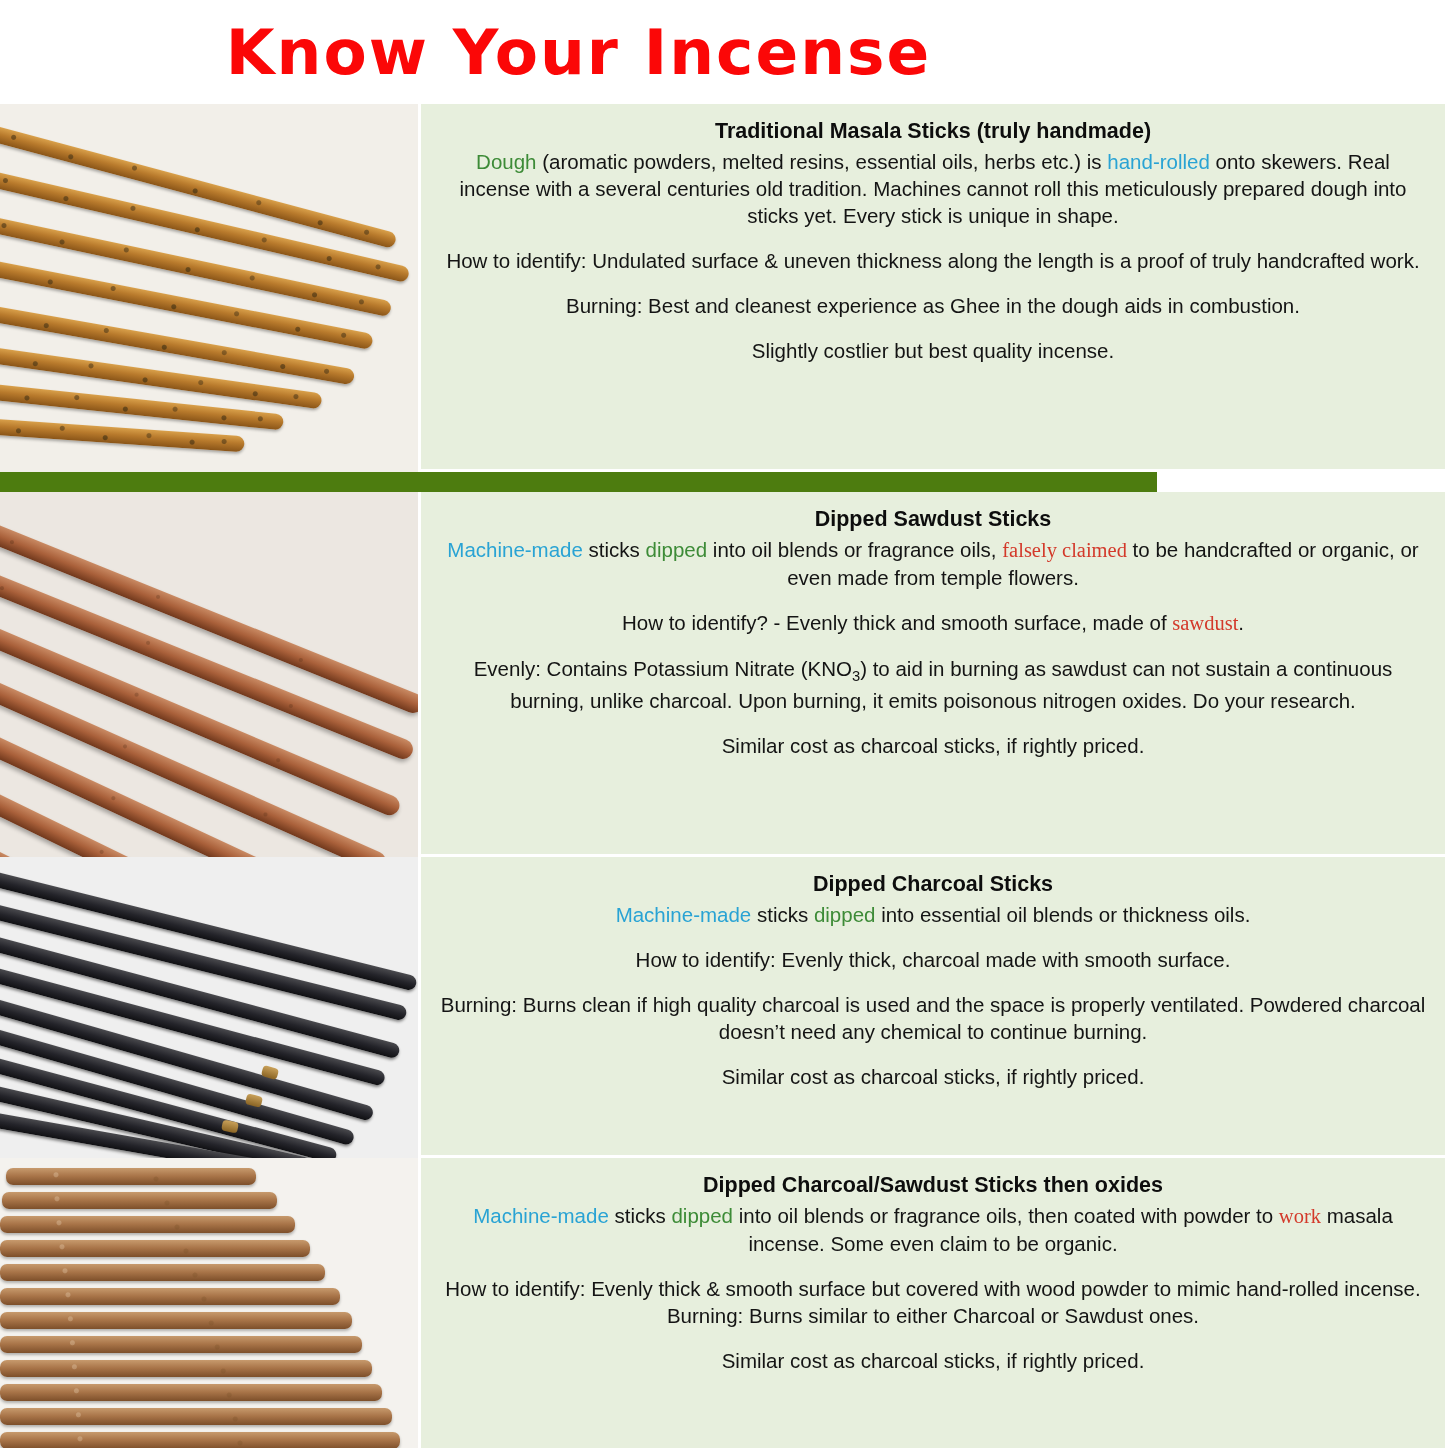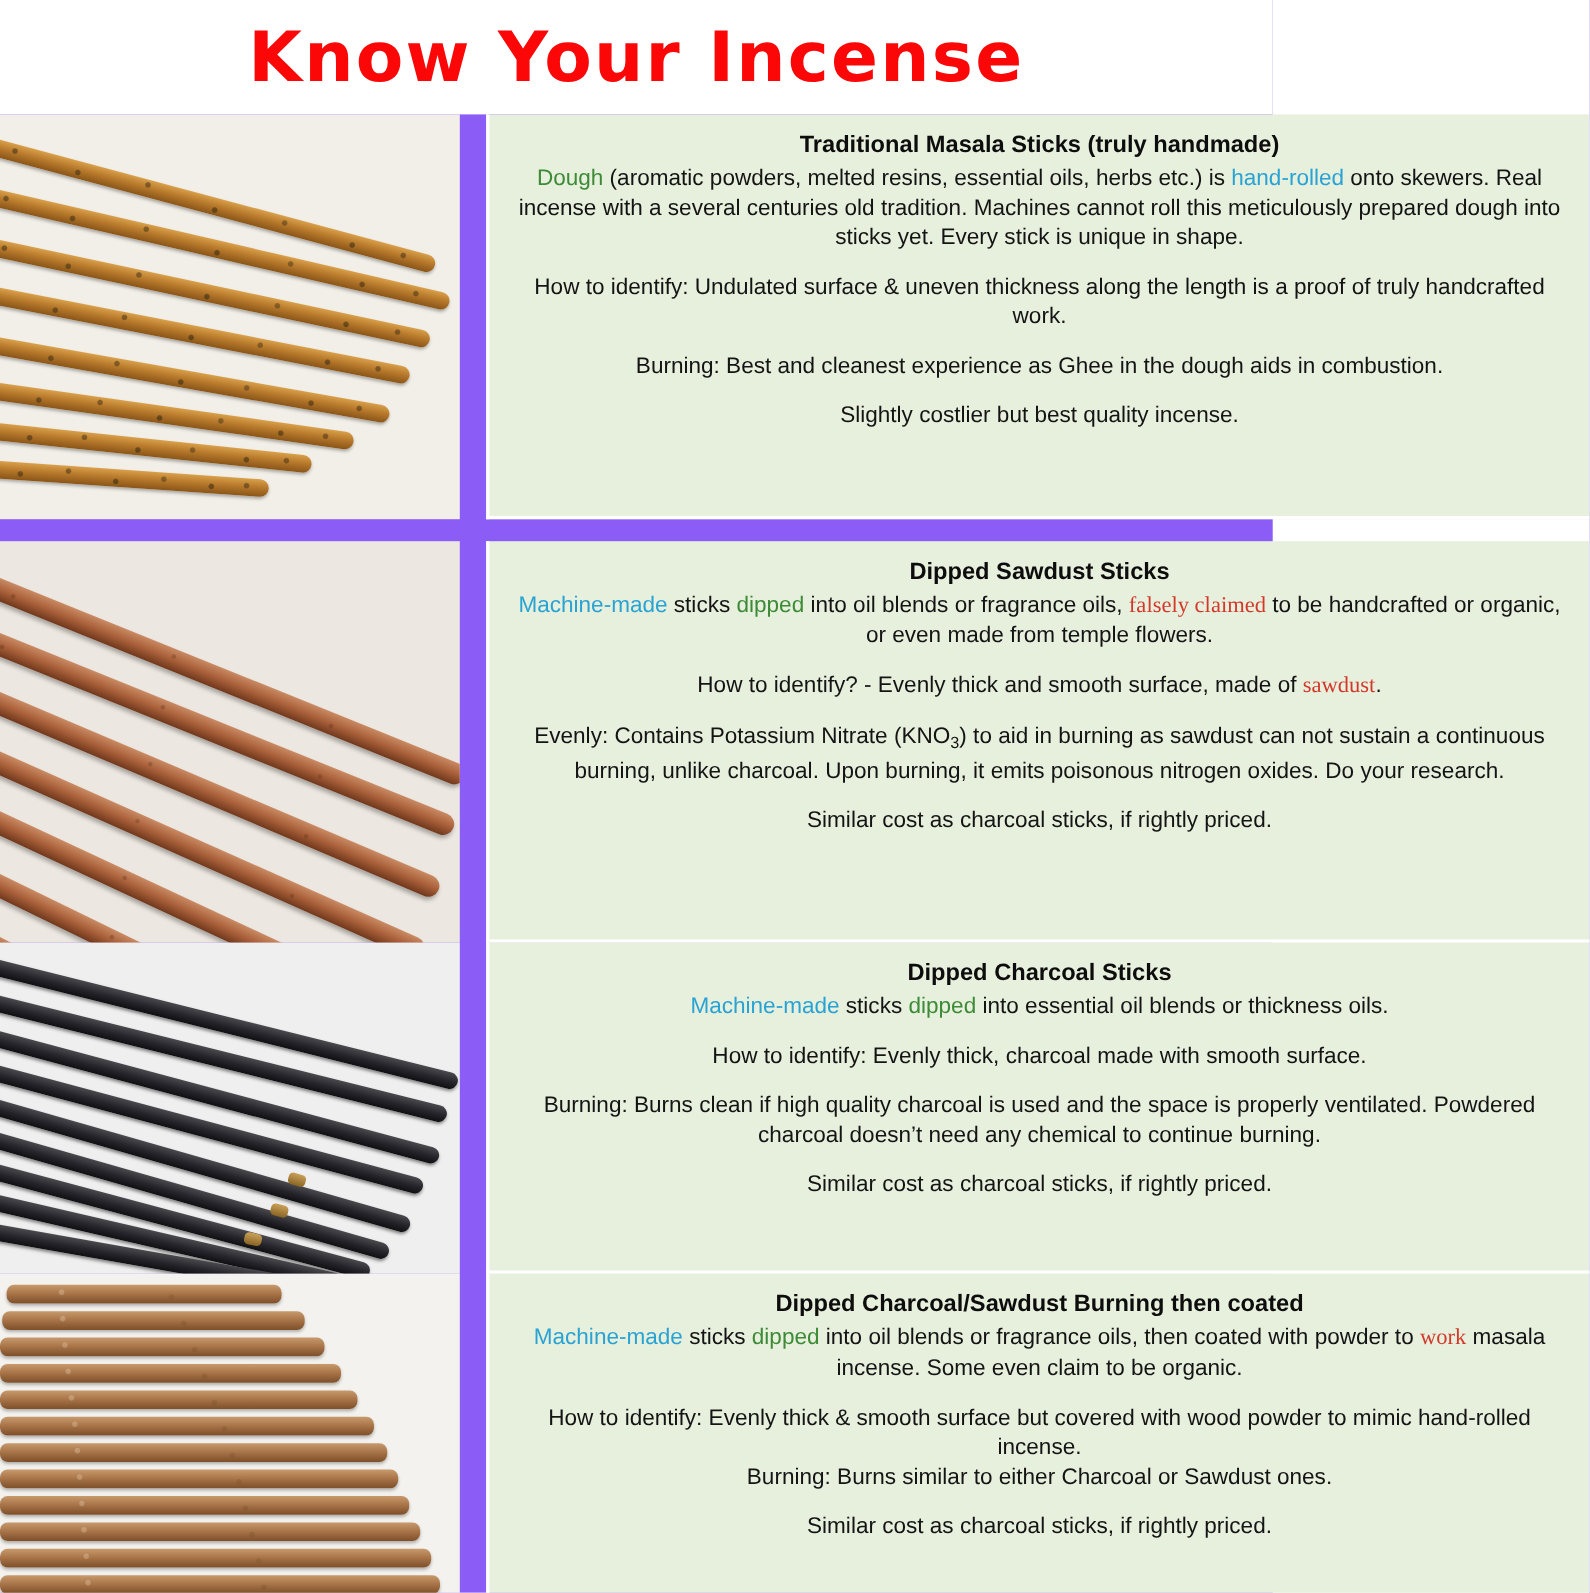--- a/index.html
+++ b/index.html
@@ -11,21 +11,21 @@
     width: 1445px;
     height: 1448px;
     font-family: "Liberation Sans", sans-serif;
     color: #1a1a1a;
     overflow: hidden;
   }
   .page {
     position: relative;
     width: 1157px;
     height: 1448px;
-    background: #8b5cf6;
+    background: #4d7c0f;
     box-sizing: border-box;
   }
   .title-bar {
     height: 104px;
     display: flex;
     align-items: center;
     justify-content: center;
     background: #ffffff;
   }
   .title {
@@ -40,21 +40,20 @@
   .rows {
     display: flex;
     flex-direction: column;
     width: 1445px;
   }
   .row {
     display: flex;
     align-items: stretch;
     width: 1445px;
     box-sizing: border-box;
-    gap: 24px;
   }
   .img-cell {
     width: 418px;
     min-width: 418px;
     position: relative;
     overflow: hidden;
     background: #ffffff;
   }
   .txt-cell {
     flex: 1;
@@ -275,21 +274,21 @@
           <div class="stick" style="left:0px;   top:154px; width:352px;"></div>
           <div class="stick" style="left:0px;   top:178px; width:362px;"></div>
           <div class="stick" style="left:0px;   top:202px; width:372px;"></div>
           <div class="stick" style="left:0px;   top:226px; width:382px;"></div>
           <div class="stick" style="left:0px;   top:250px; width:392px;"></div>
           <div class="stick" style="left:0px;   top:274px; width:400px;"></div>
           <div class="stick" style="left:0px;   top:296px; width:408px;"></div>
         </div>
       </div>
       <div class="txt-cell" style="border-bottom:none;">
-        <div class="sec-title">Dipped Charcoal/Sawdust Burning then coated</div>
+        <div class="sec-title">Dipped Charcoal/Sawdust Sticks then oxides</div>
         <p class="para">
           <span class="blue">Machine-made</span><span> sticks </span><span class="green">dipped</span><span> into oil blends or fragrance oils, then coated with powder to </span><span class="red">work</span><span> masala incense. Some even claim to be organic.</span>
         </p>
         <p class="para" style="margin-bottom:0;">
           <span>How to identify: Evenly thick &amp; smooth surface but covered with wood powder to mimic hand-rolled incense.</span>
         </p>
         <p class="para">
           <span>Burning: Burns similar to either Charcoal or Sawdust ones.</span>
         </p>
         <p class="para">

